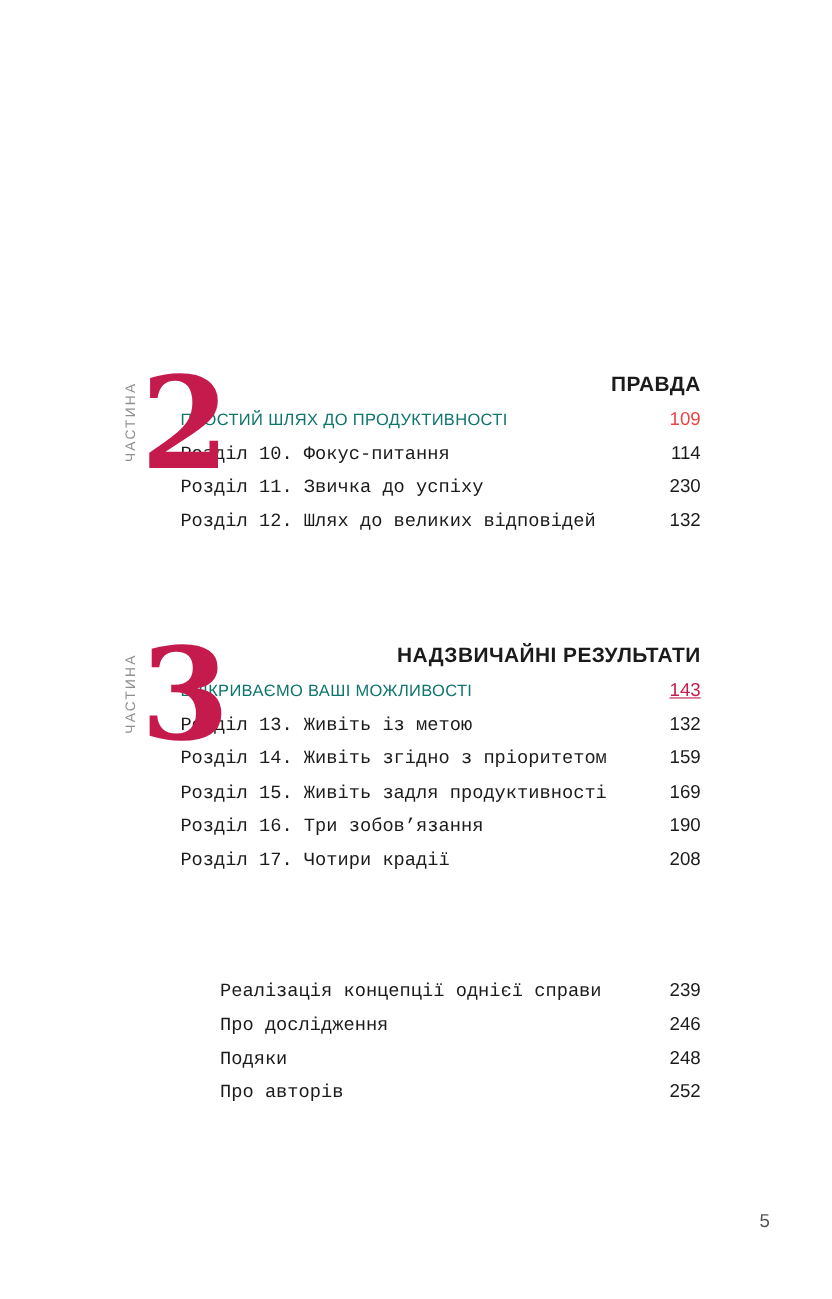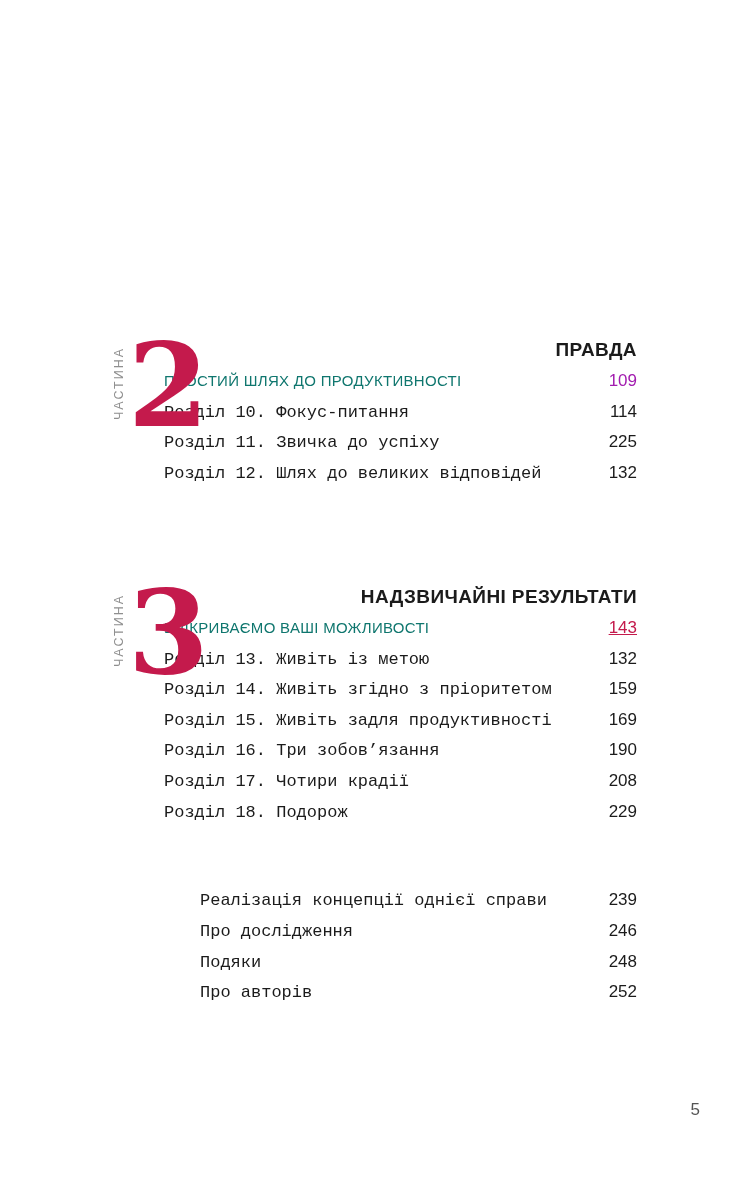--- a/index.html
+++ b/index.html
@@ -82,29 +82,29 @@
 
   <section class="part part-2">
     <div class="part-marker">
       <span class="part-vertical-label">ЧАСТИНА</span>
       <span class="part-number" style="color:#c41a4c;">2</span>
     </div>
     <div class="part-content">
       <h2 class="part-title">ПРАВДА</h2>
       <div class="row subtitle-row">
         <span class="subtitle">ПРОСТИЙ ШЛЯХ ДО ПРОДУКТИВНОСТІ</span>
-        <span class="page-num" style="color:#a21caf;">109</span>
+        <span class="page-num" style="color:#ef4444;">109</span>
       </div>
       <div class="row">
         <span class="chapter-label">Розділ 10. Фокус-питання</span>
         <span class="page-num">114</span>
       </div>
       <div class="row">
         <span class="chapter-label">Розділ 11. Звичка до успіху</span>
-        <span class="page-num">225</span>
+        <span class="page-num">230</span>
       </div>
       <div class="row">
         <span class="chapter-label">Розділ 12. Шлях до великих відповідей</span>
         <span class="page-num">132</span>
       </div>
     </div>
   </section>
 
   <section class="part part-3">
     <div class="part-marker">
@@ -130,24 +130,20 @@
         <span class="page-num">169</span>
       </div>
       <div class="row">
         <span class="chapter-label">Розділ 16. Три зобов’язання</span>
         <span class="page-num">190</span>
       </div>
       <div class="row">
         <span class="chapter-label">Розділ 17. Чотири крадії</span>
         <span class="page-num">208</span>
       </div>
-      <div class="row">
-        <span class="chapter-label">Розділ 18. Подорож</span>
-        <span class="page-num">229</span>
-      </div>
     </div>
   </section>
 
   <section class="back-matter">
     <div class="row">
       <span class="chapter-label">Реалізація концепції однієї справи</span>
       <span class="page-num">239</span>
     </div>
     <div class="row">
       <span class="chapter-label">Про дослідження</span>

